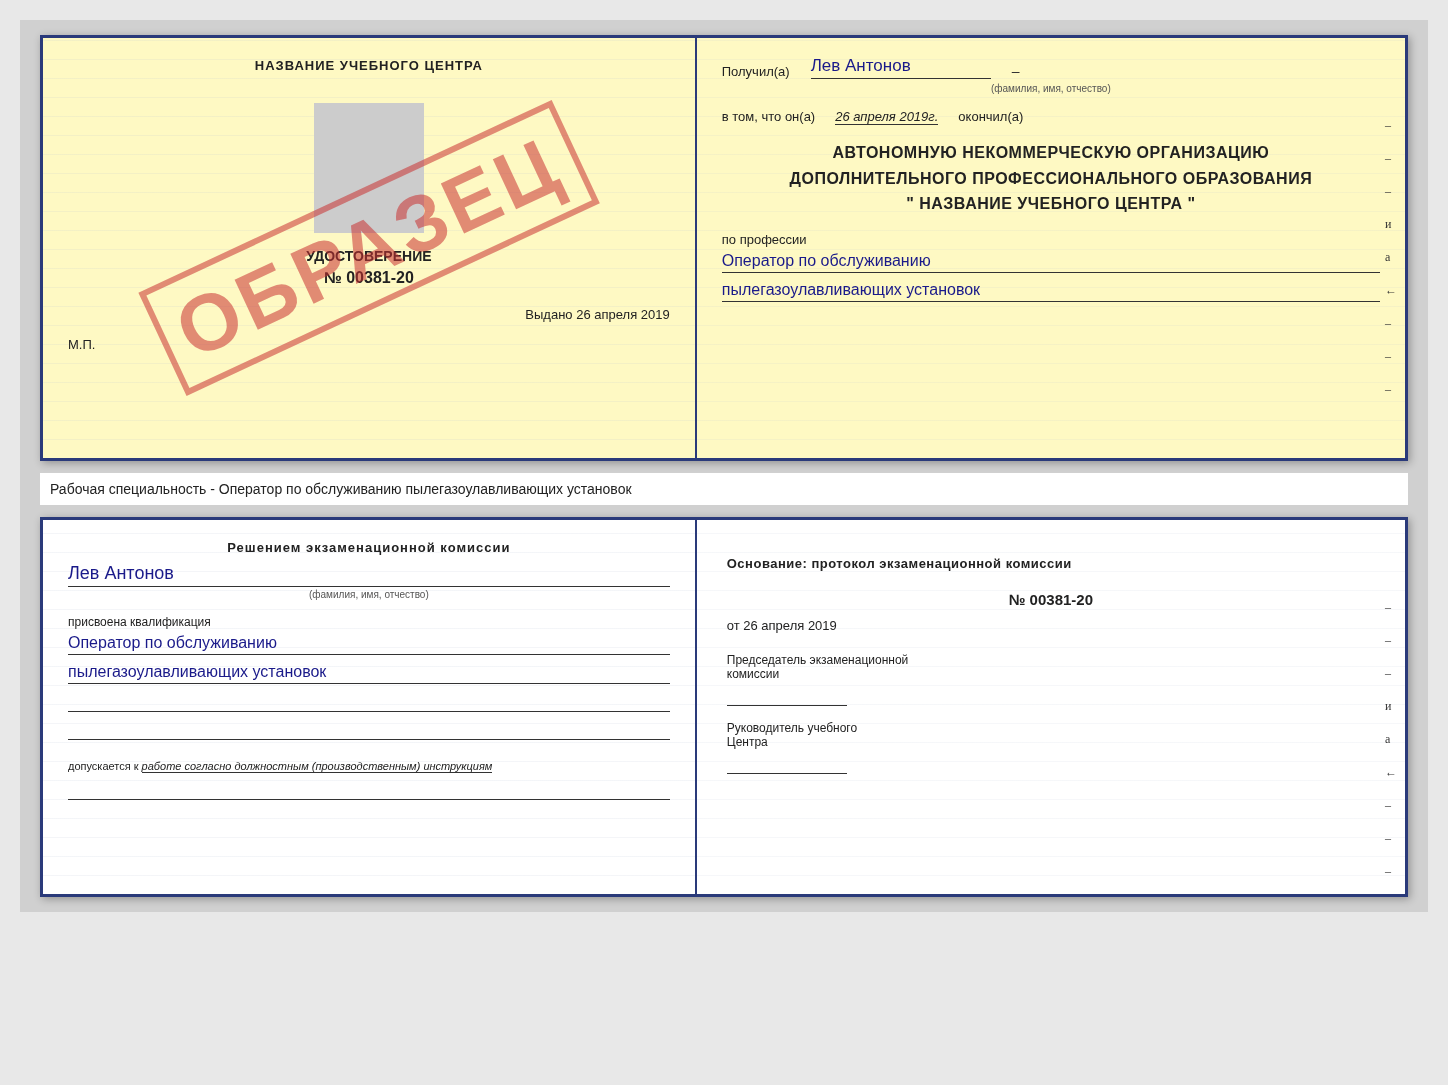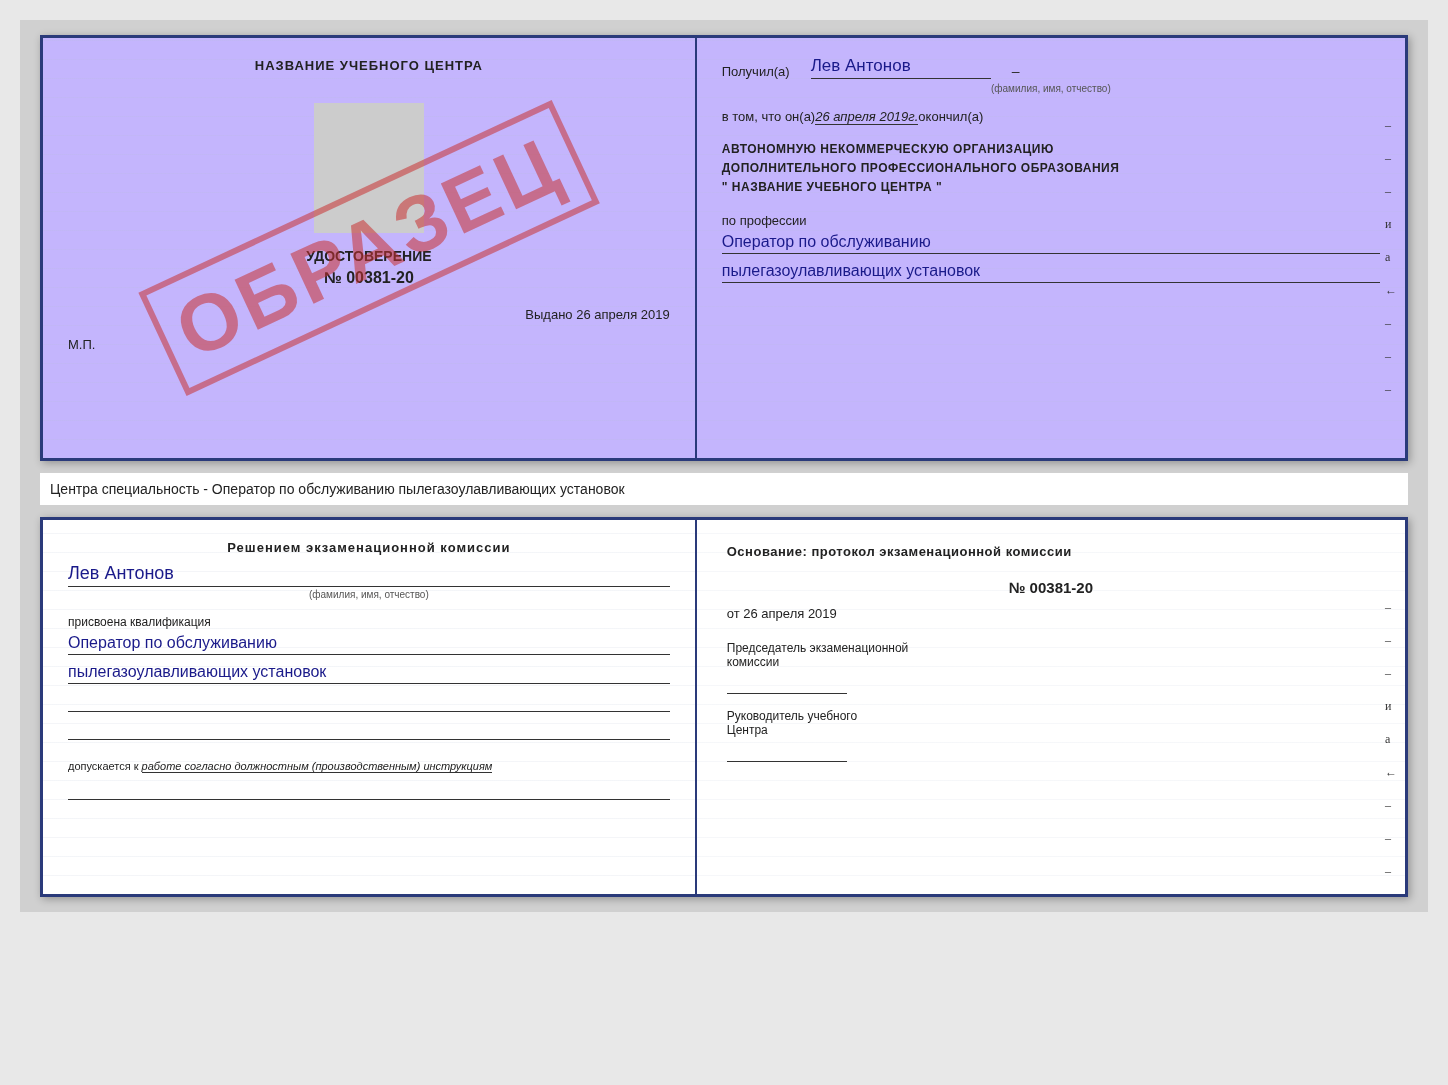--- a/index.html
+++ b/index.html
@@ -15,21 +15,21 @@
       background: #d0d0d0;
       padding: 15px 20px;
       display: flex;
       flex-direction: column;
       gap: 12px;
     }
 
     
     .certificate-top {
       display: flex;
-      background: #c4b5fd;
+      background: #fef9c3;
       border: 3px solid #2a3a7a;
       box-shadow: 2px 2px 8px rgba(0,0,0,0.3);
       position: relative;
       overflow: hidden;
     }
 
     .cert-left {
       width: 48%;
       border-right: 2px solid #2a3a7a;
       padding: 20px 25px;
@@ -154,34 +154,34 @@
       margin-bottom: 15px;
     }
 
     .vtom-line {
       font-size: 13px;
       font-family: Arial, sans-serif;
       color: #222;
       margin-bottom: 5px;
       display: flex;
       align-items: baseline;
-      gap: 0;
+      gap: 20px;
     }
 
     .vtom-date {
       font-style: italic;
       border-bottom: 1px solid #333;
       font-size: 13px;
       font-family: Arial, sans-serif;
       color: #222;
     }
 
     .org-block {
-      text-align: left;
-      font-size: 12px;
+      text-align: center;
+      font-size: 16px;
       font-weight: bold;
       font-family: Arial, sans-serif;
       color: #222;
       line-height: 1.6;
       margin: 15px 0;
       letter-spacing: 0.5px;
     }
 
     .side-dashes {
       position: absolute;
@@ -239,21 +239,21 @@
         0deg,
         transparent,
         transparent 18px,
         rgba(180,190,210,0.15) 18px,
         rgba(180,190,210,0.15) 19px
       );
     }
 
     .bottom-right {
       width: 52%;
-      padding: 24px 30px;
+      padding: 36px 30px;
       background: repeating-linear-gradient(
         0deg,
         transparent,
         transparent 18px,
         rgba(180,190,210,0.12) 18px,
         rgba(180,190,210,0.12) 19px
       );
     }
 
     .resheniem-text {
@@ -416,21 +416,21 @@
         <span>и</span>
         <span>а</span>
         <span>←</span>
         <span>–</span>
         <span>–</span>
         <span>–</span>
       </div>
     </div>
   </div>
 
-  <div class="middle-text">Центра специальность - Оператор по обслуживанию пылегазоулавливающих установок</div>
+  <div class="middle-text">Рабочая специальность - Оператор по обслуживанию пылегазоулавливающих установок</div>
 
   <div class="certificate-bottom">
 
     <div class="bottom-left">
       <div class="resheniem-text">Решением экзаменационной комиссии</div>
 
       <span class="name-cursive">Лев Антонов</span>
       <div class="fio-subtitle">(фамилия, имя, отчество)</div>
 
       <div class="prisvoena-text">присвоена квалификация</div>

